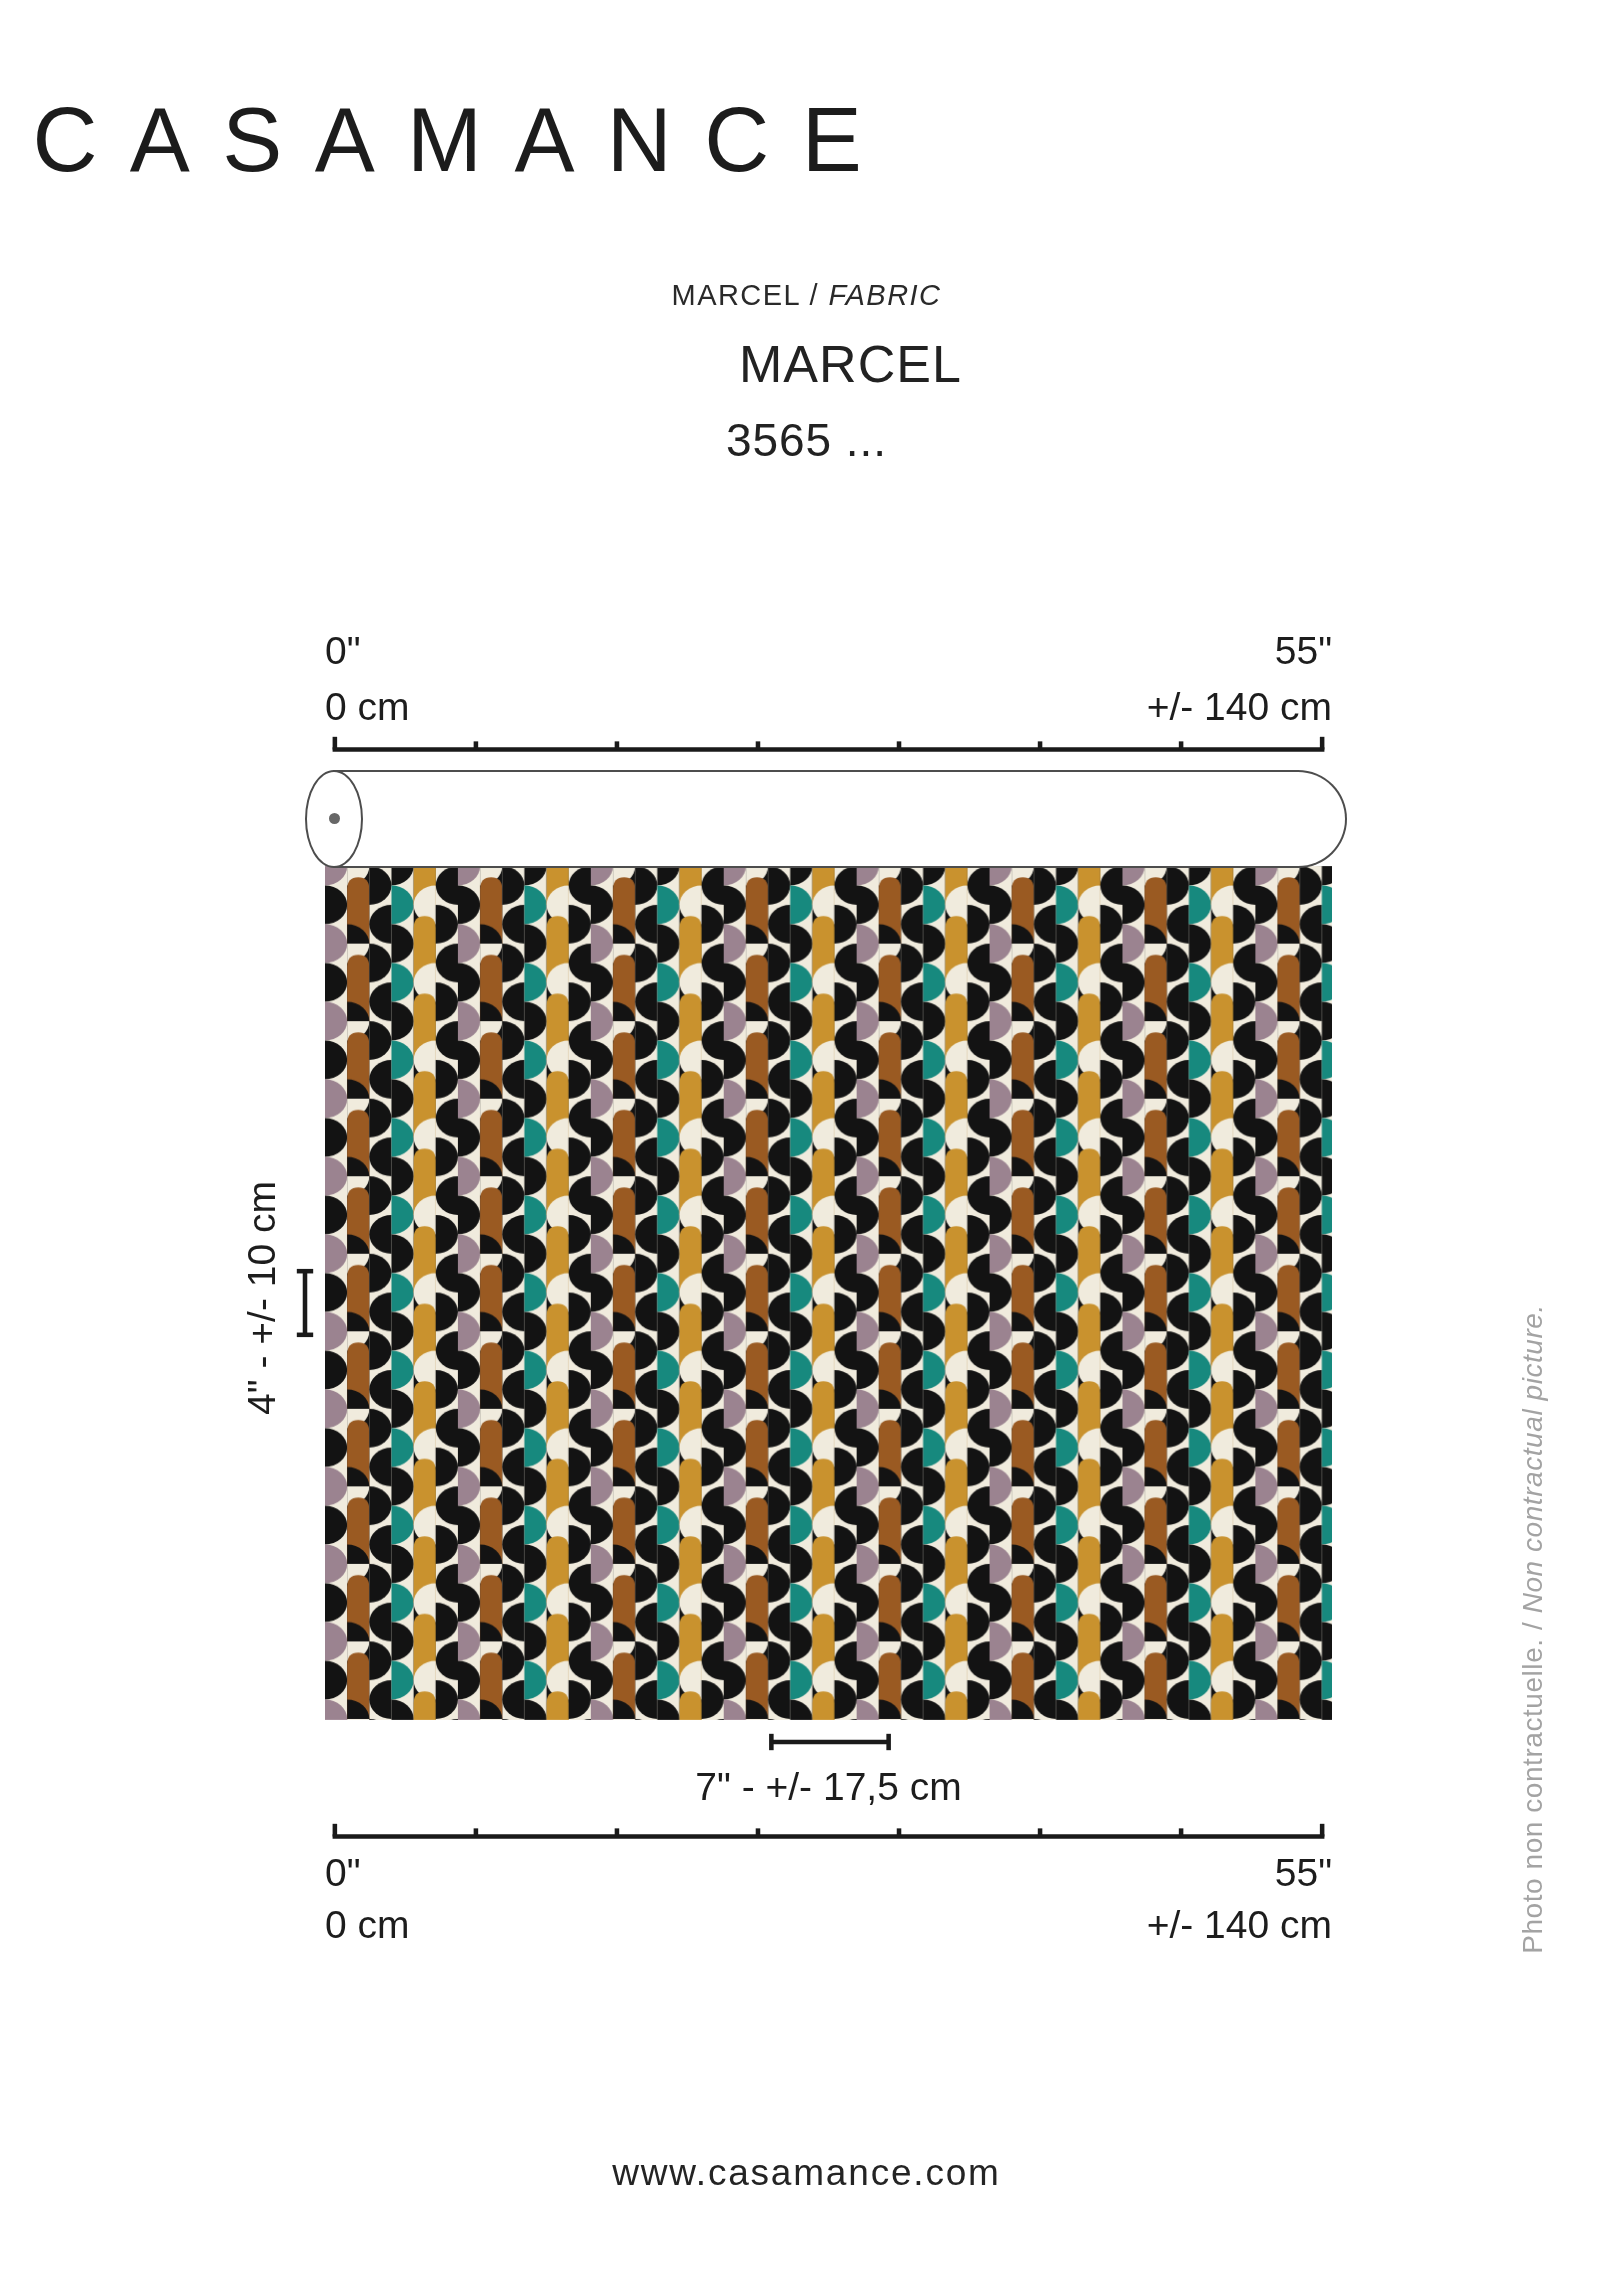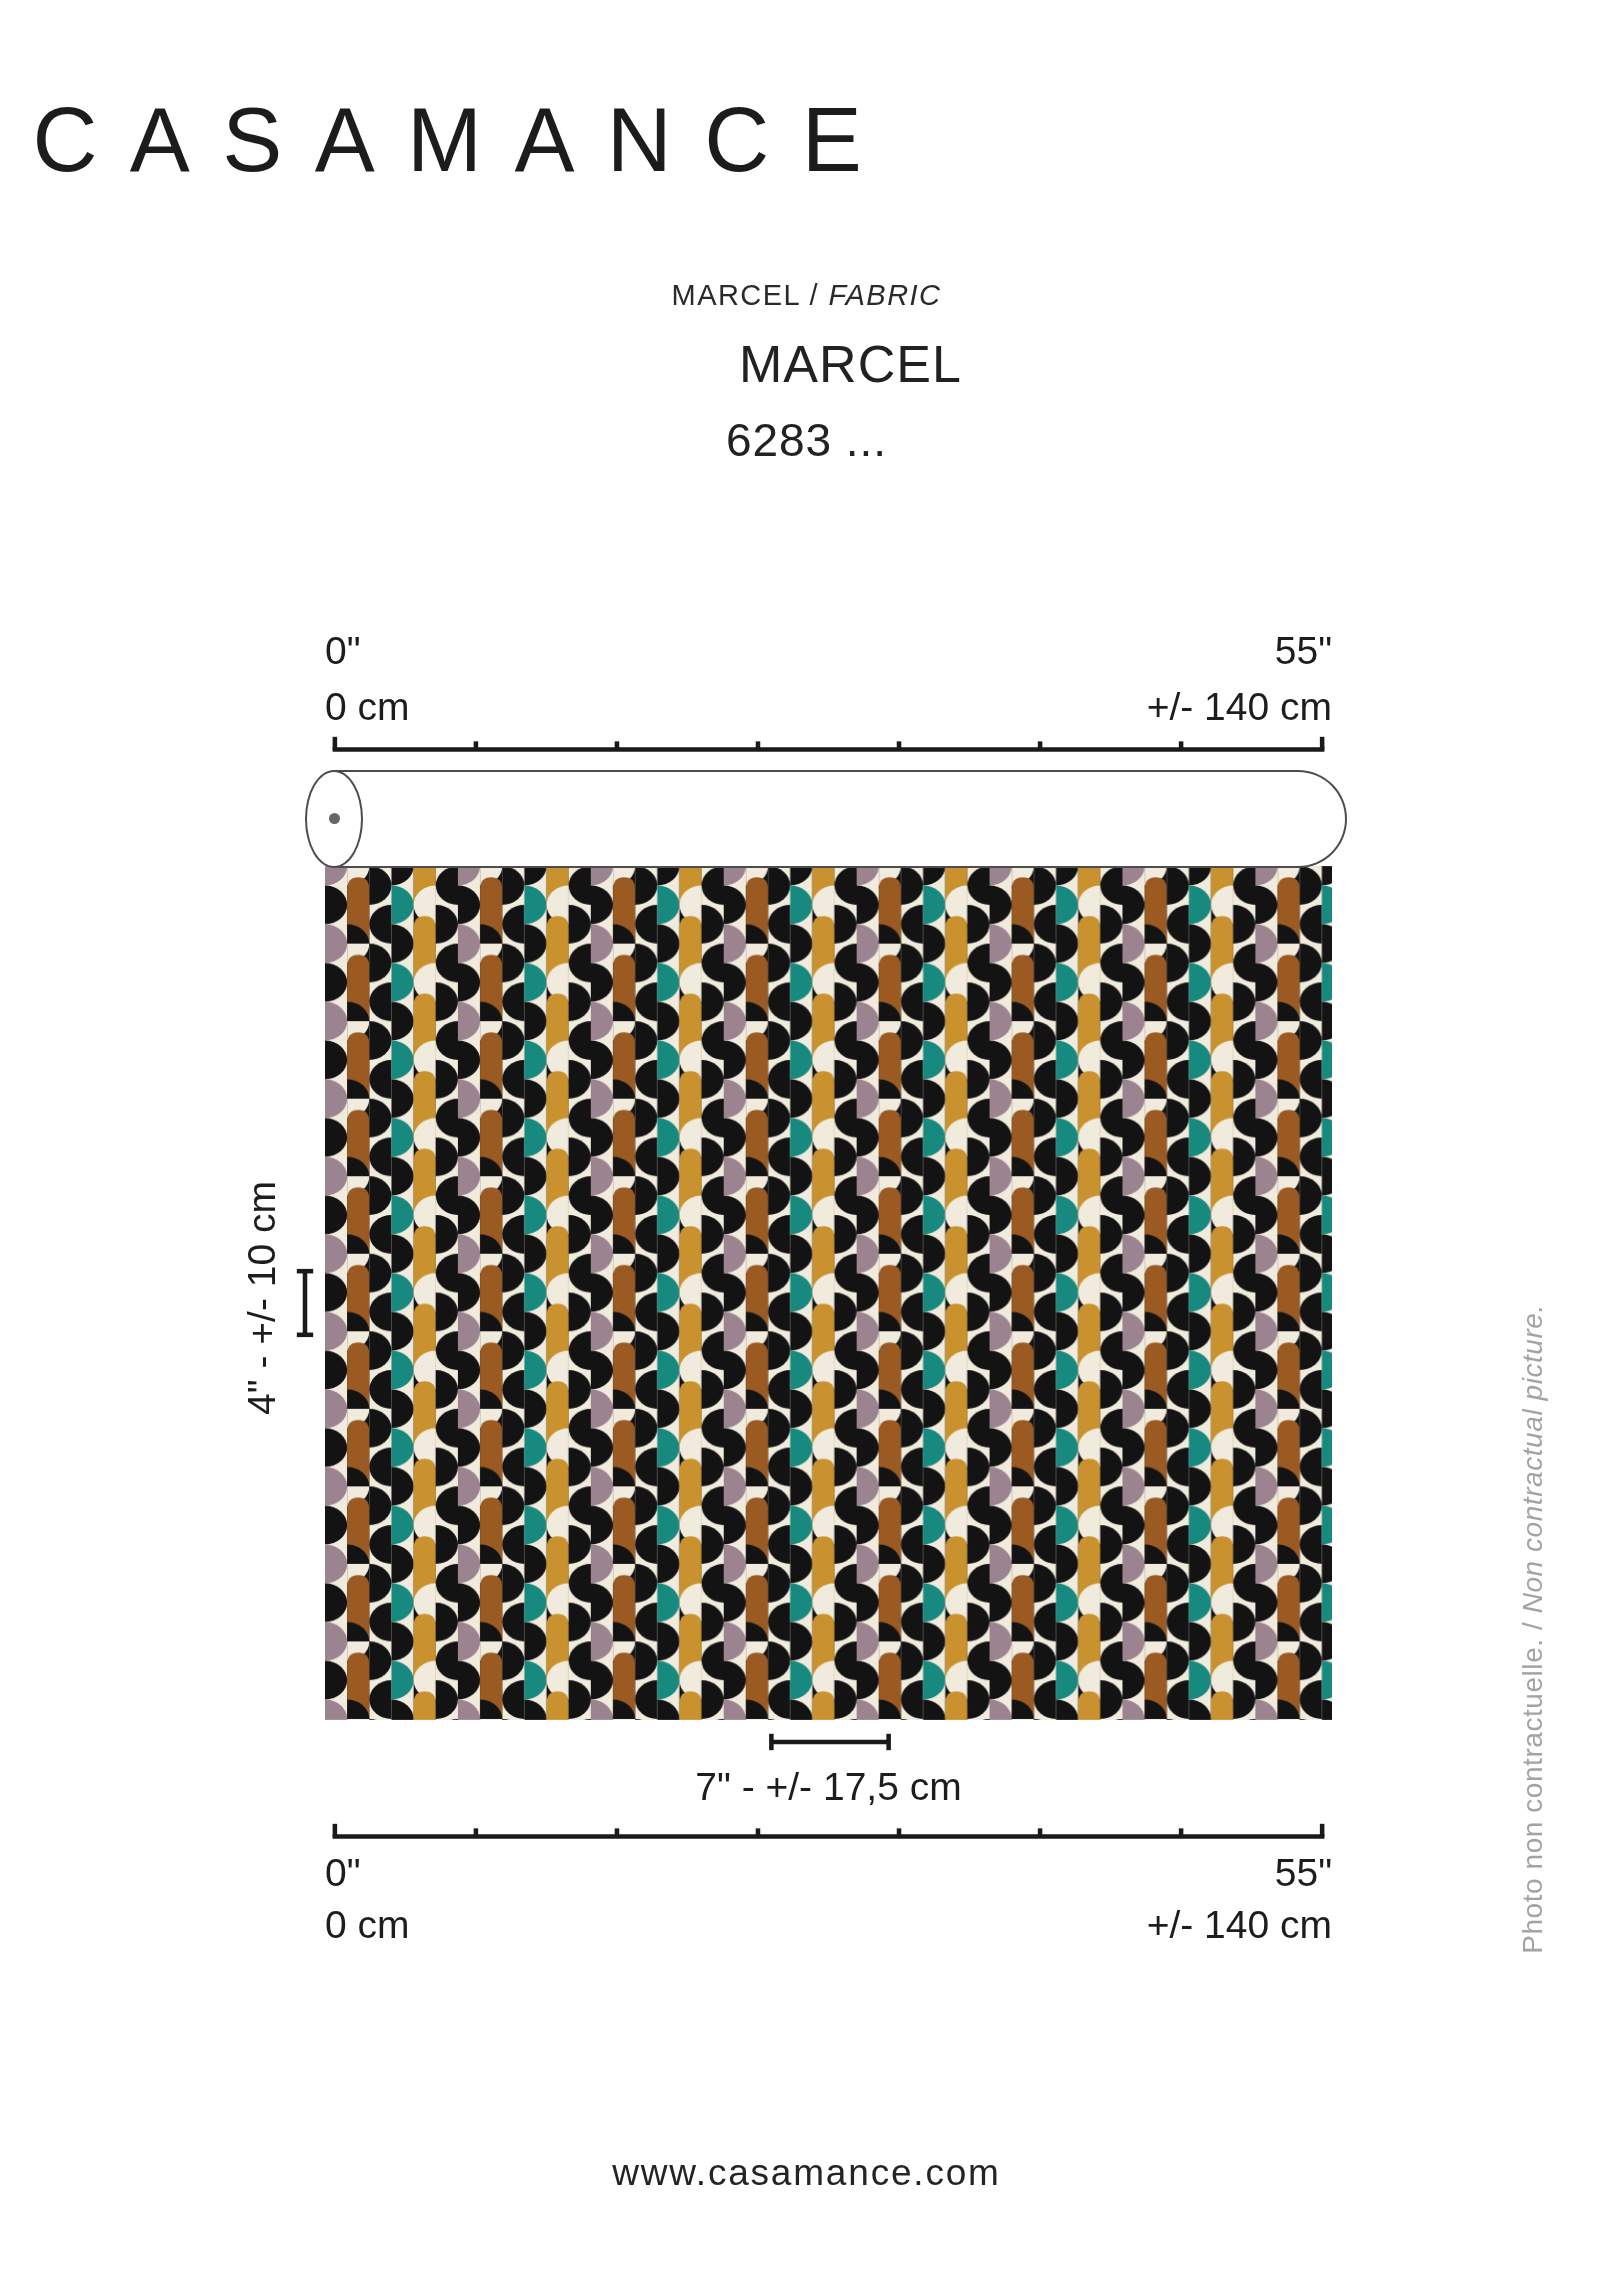--- a/index.html
+++ b/index.html
@@ -79,21 +79,21 @@
 </head>
 <body>
 
 <div id="page">
 
   <div class="abs logo">CASAMANCE</div>
 
   <div class="abs category"><span class="fr">MARCEL</span><span> / </span><span class="en">FABRIC</span></div>
 
   <div class="abs product-name">MARCEL</div>
-  <div class="abs product-ref">6283 ...</div>
+  <div class="abs product-ref">3565 ...</div>
 
   <div class="abs mlabel tl-in">0"</div>
   <div class="abs mlabel tl-cm">0 cm</div>
   <div class="abs mlabel tr-in">55"</div>
   <div class="abs mlabel tr-cm">+/- 140 cm</div>
 
   <svg class="abs ruler-top" width="1007" height="20" viewBox="0 0 1091 22">
     <line x1="0" y1="16" x2="1091" y2="16" stroke="#1a1a1a" stroke-width="5"></line>
   <line x1="2.5" x2="2.5" y1="2" y2="16" stroke="#1a1a1a" stroke-width="5"></line>
       <line x1="157.64285714285714" x2="157.64285714285714" y1="7" y2="16" stroke="#1a1a1a" stroke-width="5"></line>

